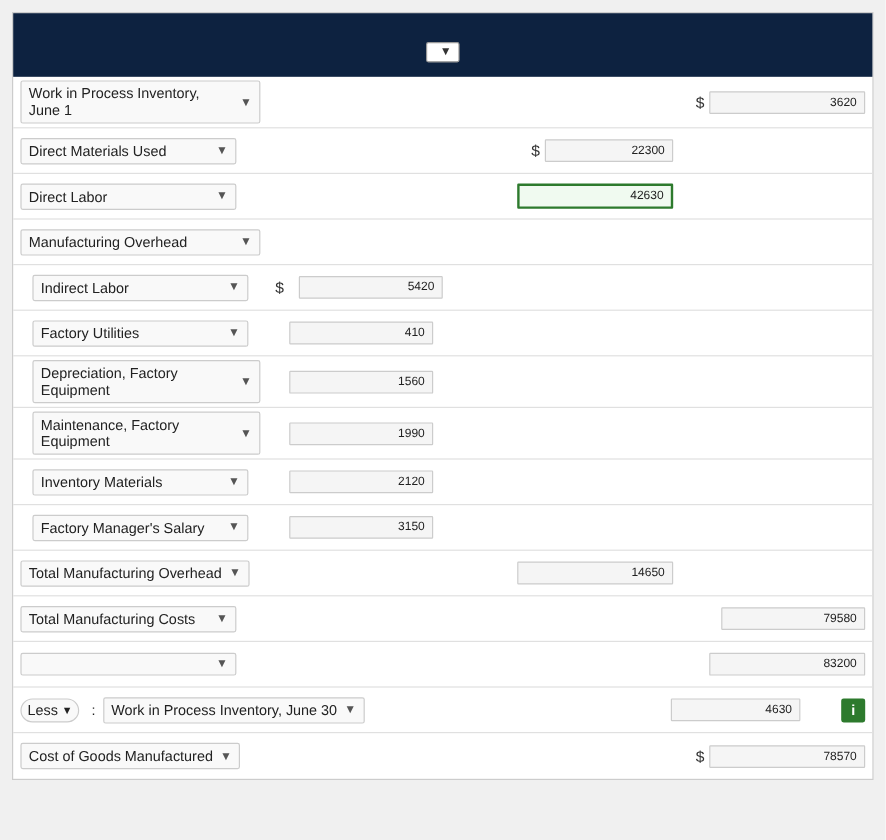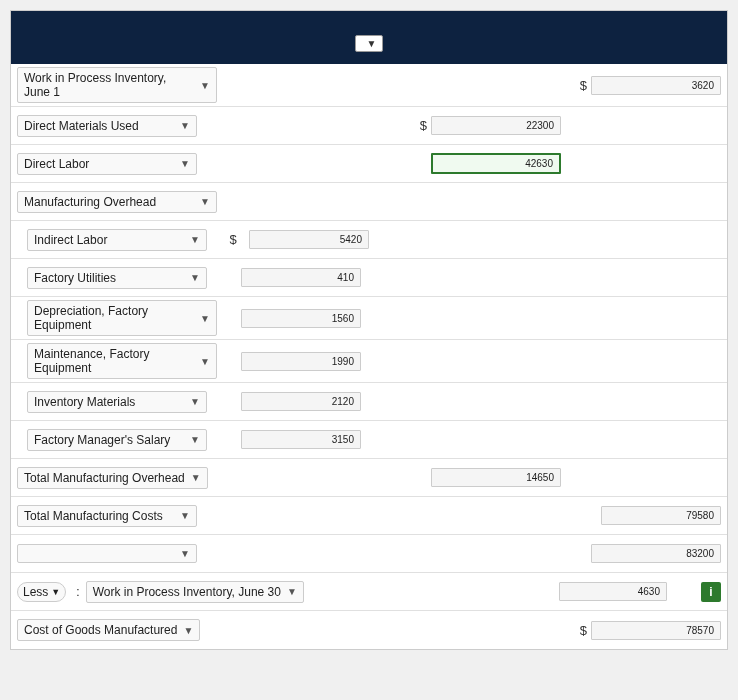--- a/index.html
+++ b/index.html
@@ -157,21 +157,21 @@
     </div>
       <div class="row">
       <div style="width:200px; flex-shrink:0;">
         <div class="label-select">
           <span>Direct Materials Used</span>
           <span class="arrow">▼</span>
         </div>
       </div>
       <div style="flex:1;"></div>
       <span class="dollar-sign">$</span>
-      <div class="input-box " style="width:130px; text-align:right;">22300</div>
+      <div class="input-box " style="width:107px; text-align:right;">22300</div>
       <div style="width:160px; flex-shrink:0;"></div>
     </div>
       <div class="row">
       <div style="width:200px; flex-shrink:0;">
         <div class="label-select">
           <span>Direct Labor</span>
           <span class="arrow">▼</span>
         </div>
       </div>
       <div style="flex:1;"></div>

